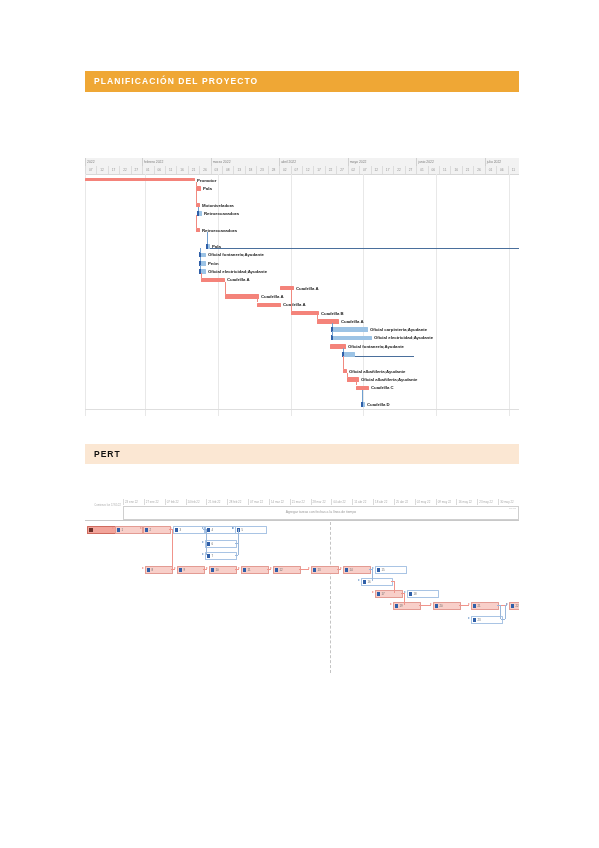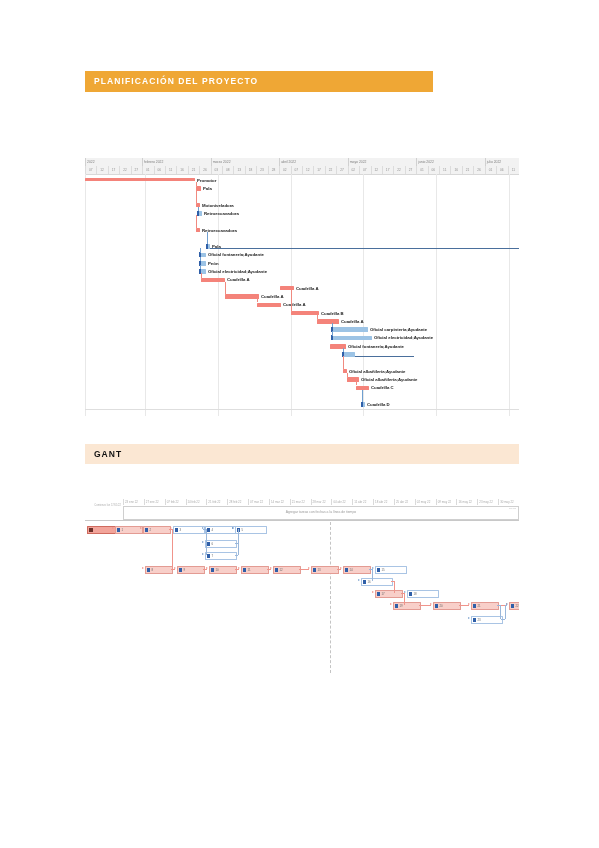--- a/index.html
+++ b/index.html
@@ -6,21 +6,21 @@
   body{
     width:599px;height:848px;background:#ffffff;
     font-family:"Liberation Sans",sans-serif;
     -webkit-font-smoothing:antialiased;
     position:relative;overflow:hidden;
   }
   .page{position:absolute;left:0;top:0;width:599px;height:848px;}
 
   
   .title-bar{
-    position:absolute;left:85px;top:71px;width:348px;height:21px;
+    position:absolute;left:85px;top:71px;width:434px;height:21px;
     background:#efa735;
   }
   .title-bar span{
     position:absolute;left:9px;top:5px;
     font-size:8.5px;font-weight:bold;letter-spacing:1.1px;color:#ffffff;
   }
   .sec-bar{
     position:absolute;left:85px;width:434px;height:20px;background:#fbe7d3;
   }
   .sec-bar span{
@@ -311,21 +311,21 @@
         <div class="lbl" style="left: 286px; top: 211.2px;">Cuadrilla C</div>
         <div class="link" style="left: 271px; top: 207.2px; width: 0.7px; height: 4.3px;"></div>
         <div class="bar blue" style="left: 277px; top: 228.1px; width: 3px;"></div>
         <div class="mk" style="left: 276px; top: 227.6px;"></div>
         <div class="lbl" style="left: 282px; top: 227.8px;">Cuadrilla D</div>
         <div class="linkb" style="left: 277px; top: 215.5px; width: 0.7px; height: 12.6px;"></div>
       </div>
   </div>
 
   <div class="sec-bar" id="sec-pert">
-    <span>GANT</span>
+    <span>PERT</span>
   </div>
 
   <div class="pert">
     <div class="ptl">
       <div class="ptl-legend">Comienzo
 lun 17/01/22</div>
       <div class="ptl-dates" id="pert-dates">
           <div class="pdate" style="left: 0px;">23 ene 22</div>
           <div class="pdate" style="left: 20.8421px;">27 ene 22</div>
           <div class="pdate" style="left: 41.6842px;">07 feb 22</div>

